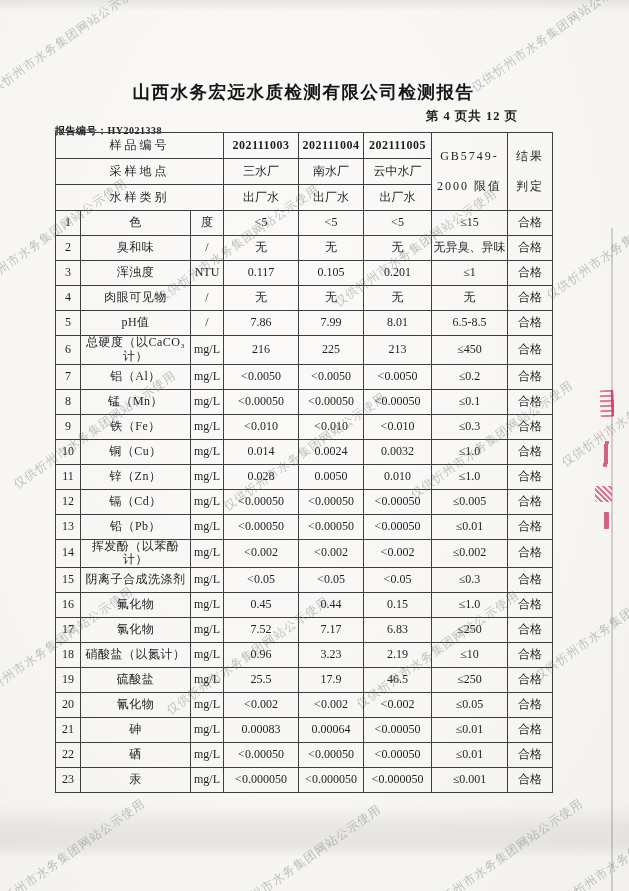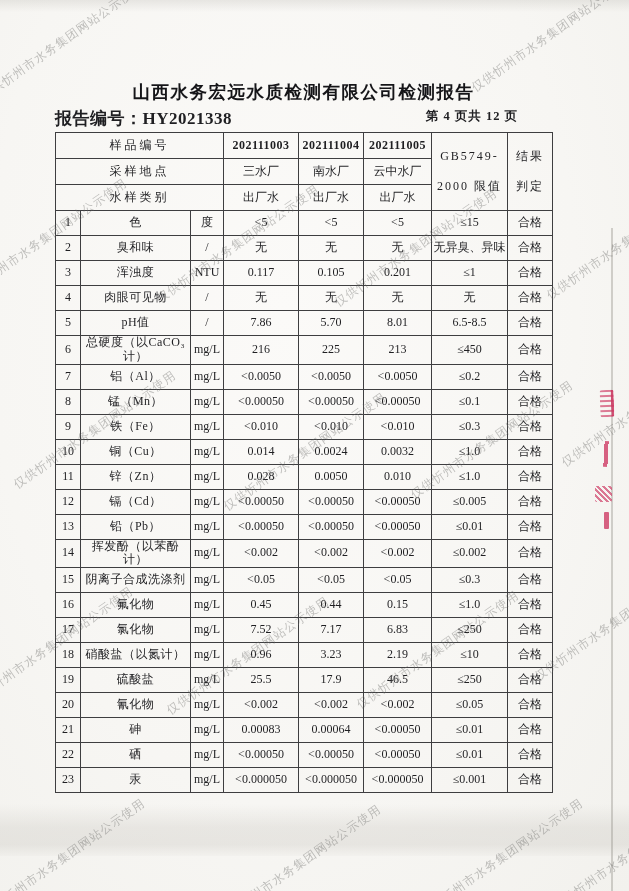--- a/index.html
+++ b/index.html
@@ -17,21 +17,21 @@
   .band-bottom{position:absolute;left:0;top:804px;width:100%;height:52px;
     background:linear-gradient(180deg, rgba(203,200,194,0) 0%, rgba(203,200,194,.33) 45%, rgba(203,200,194,.36) 78%, rgba(203,200,194,.08) 100%);}
   .scanline{position:absolute;left:611px;top:228px;width:2px;height:663px;
     background:rgba(152,150,144,.42);}
 
   .title{
     position:absolute;left:55px;top:80px;width:497px;margin:0;
     text-align:center;font-size:17.5px;font-weight:700;letter-spacing:1.5px;
     font-family:"Liberation Sans","DejaVu Sans",sans-serif;color:#151518;
   }
-  .meta-report-no{position:absolute;left:55px;top:107px;font-size:17px;font-weight:600;letter-spacing:.5px;}
+  .meta-report-no{position:absolute;left:55px;top:124px;font-size:10px;font-weight:600;letter-spacing:.5px;}
   .meta-page-info{position:absolute;right:111px;top:108px;font-size:12.5px;font-weight:600;letter-spacing:1px;text-align:right;}
 
   table.report{
     position:absolute;left:55px;top:132px;width:497px;
     border-collapse:collapse;table-layout:fixed;z-index:1;
   }
   table.report td{
     border:1px solid #3e3e40;
     font-size:12px;line-height:1.15;
     text-align:center;vertical-align:middle;
@@ -164,21 +164,21 @@
       <td class="c-val">无</td>
       <td class="c-val">无</td>
       <td class="c-limit">无</td>
       <td class="c-result">合格</td>
     </tr>
         <tr class="brow">
       <td class="c-no">5</td>
       <td class="c-item">pH值</td>
       <td class="c-unit">/</td>
       <td class="c-val">7.86</td>
-      <td class="c-val">5.70</td>
+      <td class="c-val">7.99</td>
       <td class="c-val">8.01</td>
       <td class="c-limit">6.5-8.5</td>
       <td class="c-result">合格</td>
     </tr>
         <tr class="brow">
       <td class="c-no">6</td>
       <td class="c-item">总硬度（以CaCO₃计）</td>
       <td class="c-unit">mg/L</td>
       <td class="c-val">216</td>
       <td class="c-val">225</td>

